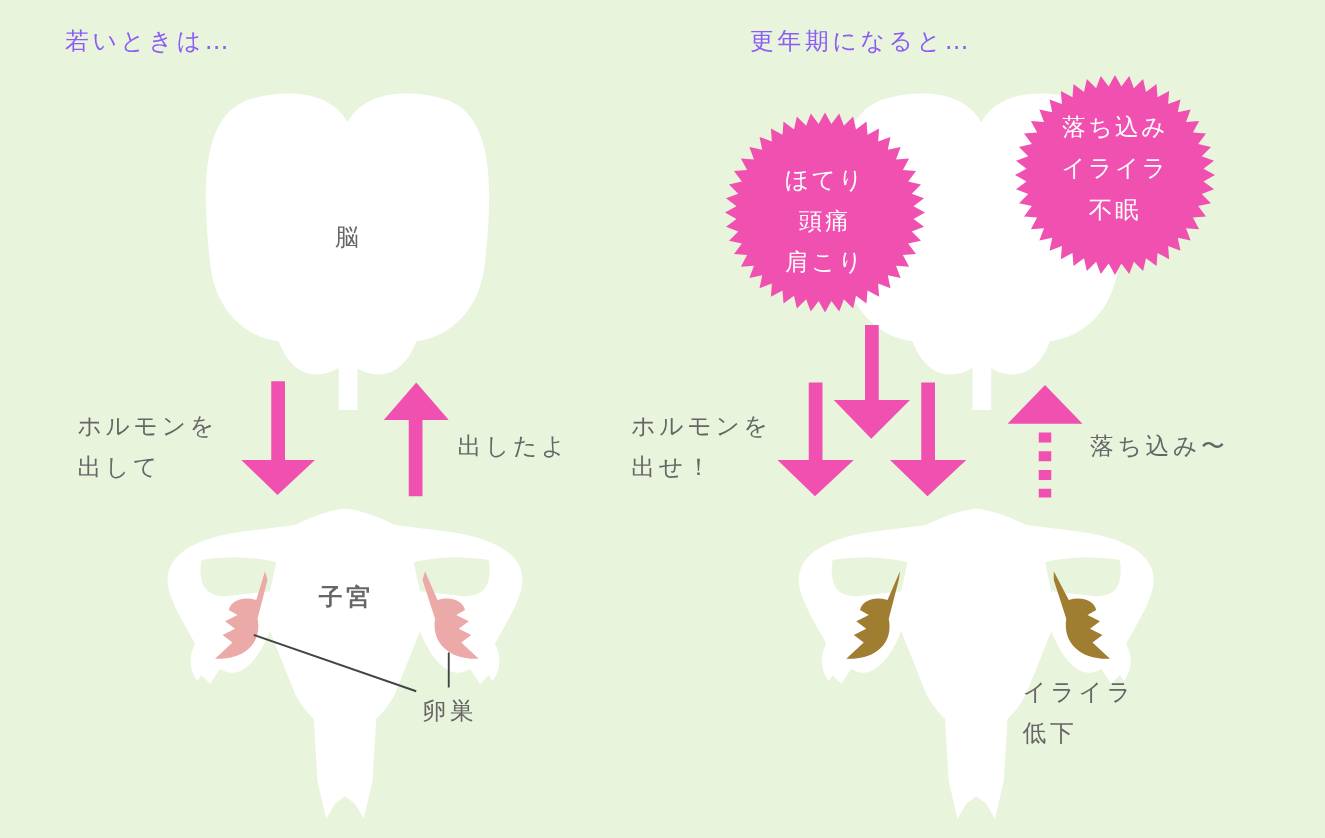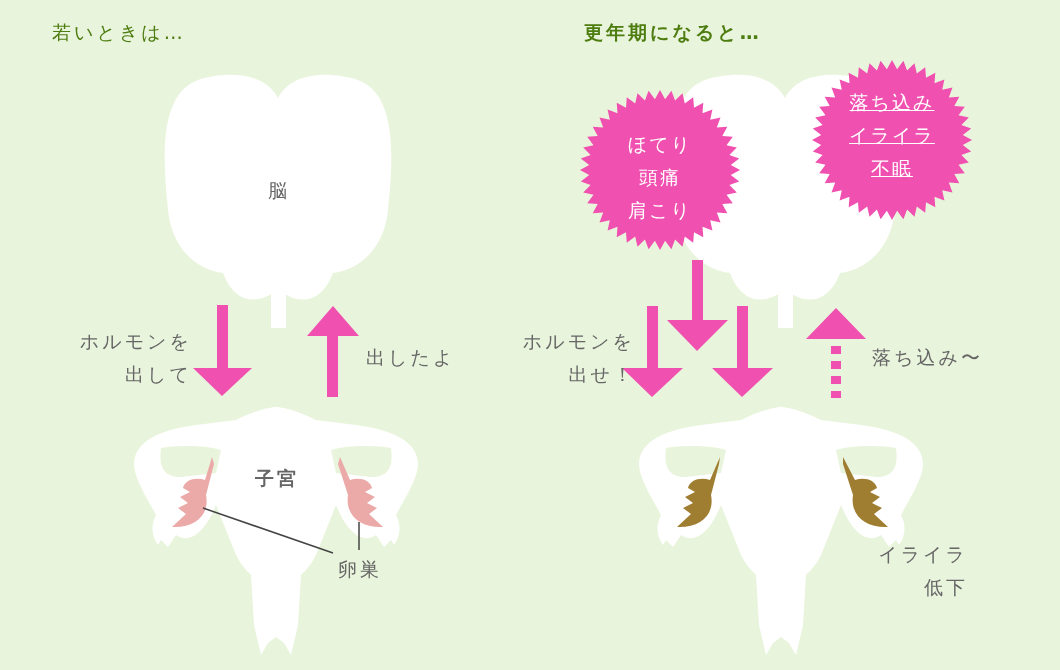--- a/index.html
+++ b/index.html
@@ -1,20 +1,20 @@
 <!DOCTYPE html>
 <html><head>
 <meta charset="utf-8">
 <style>
   html, body { margin:0; padding:0; }
   body { width:1060px; height:670px; background:#e9f4dc; position:relative; overflow:hidden;
          font-family:"DejaVu Sans","Liberation Sans",sans-serif; color:#5a5a5a; }
   .txt { position:absolute; font-size:19px; letter-spacing:3px; line-height:33px; white-space:pre; color:#666; }
-  .title { position:absolute; font-size:19px; letter-spacing:3px; color:#4d7c0f; }
-  .center { text-align:right; }
+  .title { position:absolute; font-size:19px; letter-spacing:3px; color:#8b5cf6; }
+  .center { text-align:left; }
   svg.diagram { position:absolute; left:0; top:0; }
   .burst-text { position:absolute; color:#fff; font-size:19px; letter-spacing:2px; line-height:33px; text-align:center; white-space:pre; }
 </style>
 </head>
 <body>
 
 <svg class="diagram" width="1060" height="670" viewBox="0 0 1060 670">
   <defs>
 
     <g id="brain">
@@ -89,24 +89,24 @@
 </svg>
 
 <div class="title" style="left:52px;top:20px;">若いときは…</div>
 <div class="txt" style="left:268px;top:174px;">脳</div>
 <div class="txt center" style="left:62px;top:325px;width:130px;">ホルモンを
 出して</div>
 <div class="txt" style="left:366px;top:341px;">出したよ</div>
 <div class="txt" style="left:255px;top:462px;font-weight:bold;">子宮</div>
 <div class="txt" style="left:338px;top:553px;font-family:Liberation Serif, serif;">卵巣</div>
 
-<div class="title" style="left:584px;top:20px;font-weight:bold;">更年期になると…</div>
+<div class="title" style="left:600px;top:20px;">更年期になると…</div>
 <div class="burst-text" style="left:610px;top:128px;width:100px;">ほてり
 頭痛
 肩こり</div>
-<div class="burst-text" style="left:837px;top:86px;width:110px;text-decoration:underline;">落ち込み
+<div class="burst-text" style="left:837px;top:86px;width:110px;">落ち込み
 イライラ
 不眠</div>
 <div class="txt center" style="left:505px;top:325px;width:130px;">ホルモンを
 出せ！</div>
 <div class="txt" style="left:872px;top:341px;">落ち込み〜</div>
 <div class="txt center" style="left:818px;top:538px;width:150px;">イライラ
 低下</div>
 
 </body></html>

